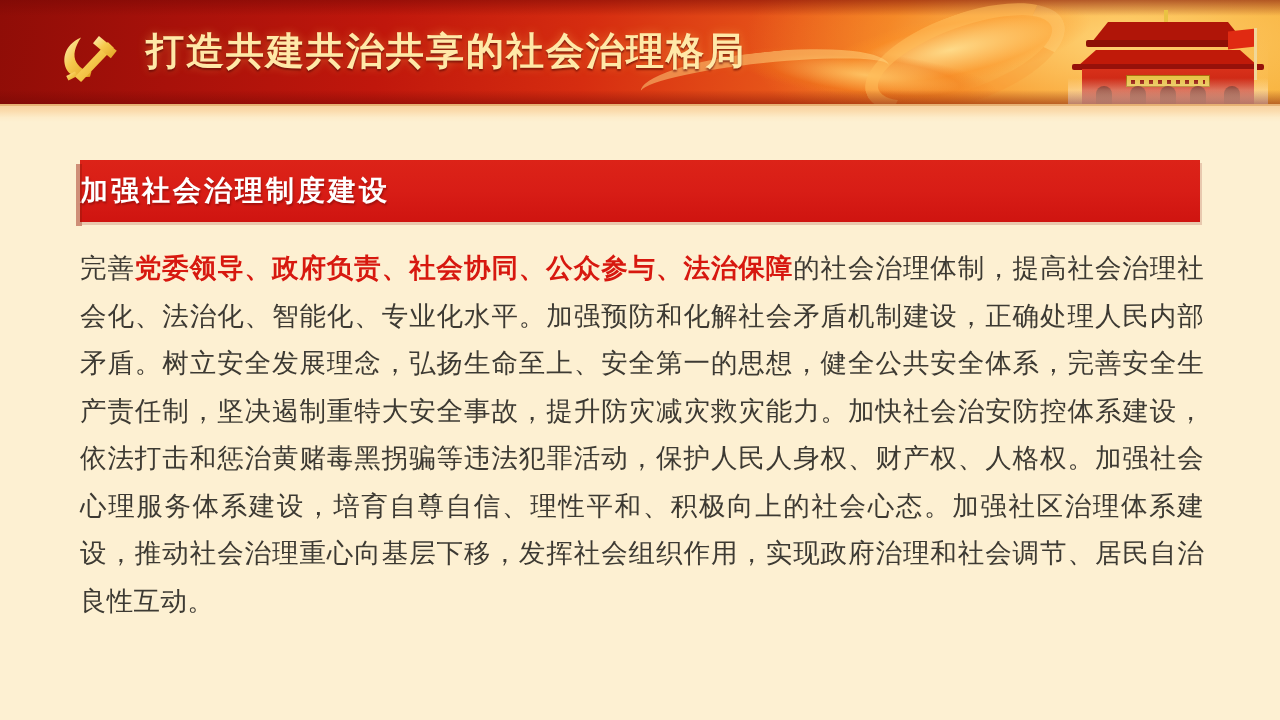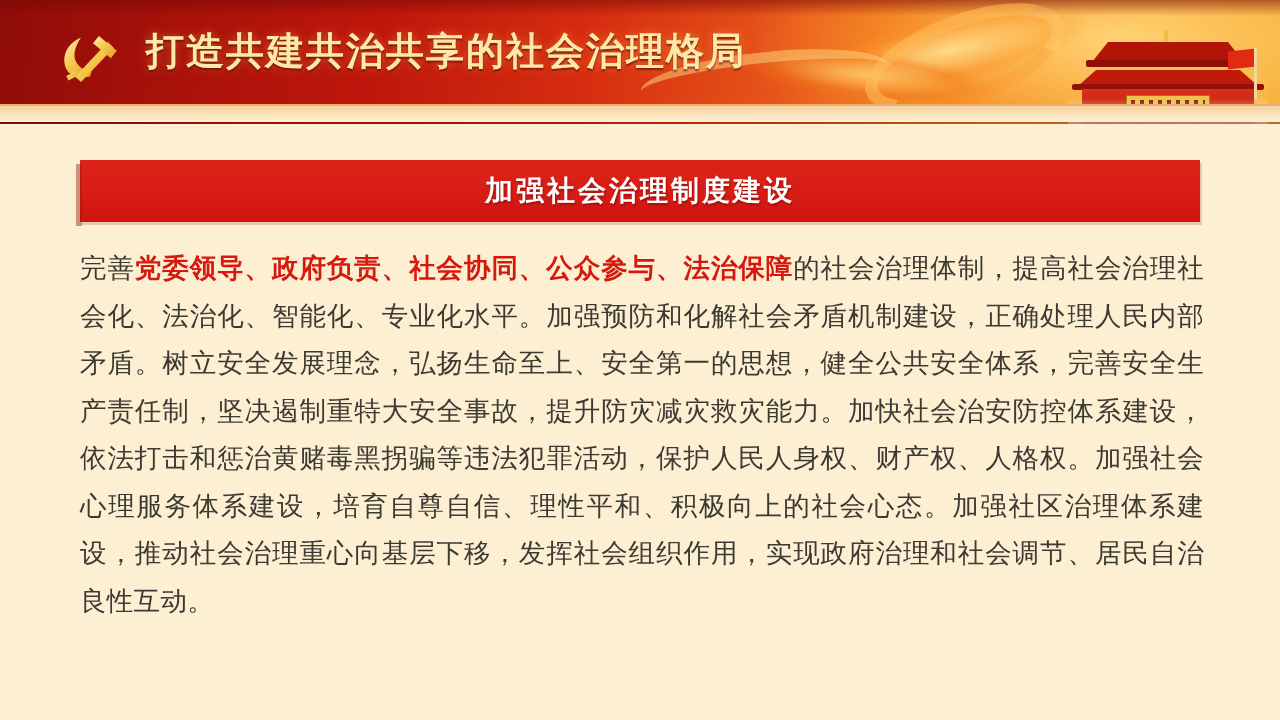--- a/index.html
+++ b/index.html
@@ -7,21 +7,21 @@
   body {
     font-family:"Liberation Sans","DejaVu Sans",sans-serif;
     background:#fdf0cf;
   }
 
   
   .slide { position:relative; width:1280px; height:720px; background:#fdf0d2; overflow:hidden; }
 
   
   .header {
-    position:absolute; left:0; top:0; width:1280px; height:124px;
+    position:absolute; left:0; top:0; width:1280px; height:104px;
     background:
       radial-gradient(ellipse 520px 200px at 1120px 40px, rgba(255,214,120,.95) 0%, rgba(255,170,50,.45) 45%, rgba(255,140,30,0) 72%),
       linear-gradient(100deg,#8f0d07 0%, #a8110a 14%, #c0170c 30%, #d62d10 46%, #e8581a 62%, #f07f22 76%, #f5a32c 88%, #f2b845 100%);
     overflow:hidden;
   }
   .hdr-topfade {
     position:absolute; left:0; top:0; width:100%; height:16px;
     background:linear-gradient(180deg, rgba(120,8,5,.55), rgba(120,8,5,0));
   }
   .hdr-botfade {
@@ -88,21 +88,21 @@
   
   .divider { position:absolute; left:0; top:104px; width:1280px; height:18px;
     background:linear-gradient(180deg,#f7cf9a 0%, #fbdcae 40%, #fdecc9 75%, #fdf0d2 100%); }
   .divider::before { content:""; position:absolute; left:0; top:0; width:100%; height:2px;
     background:rgba(200,120,40,.35); }
 
   
   .title-bar {
     position:absolute; left:80px; top:160px; width:1120px; height:62px;
     background:linear-gradient(180deg,#dc2318 0%, #d81d16 50%, #cf1410 100%);
-    display:flex; align-items:center; justify-content:center;
+    display:flex; align-items:center; justify-content:flex-start;
     box-shadow:2px 3px 0 rgba(140,20,10,.18);
   }
   .title-bar::before {
     content:""; position:absolute; left:-4px; top:4px; width:6px; height:62px;
     background:rgba(150,25,12,.45);
   }
   .title-text {
     font-size:28px; font-weight:bold; color:#ffffff; letter-spacing:3px;
     text-shadow:1px 2px 2px rgba(120,10,6,.55);
   }

